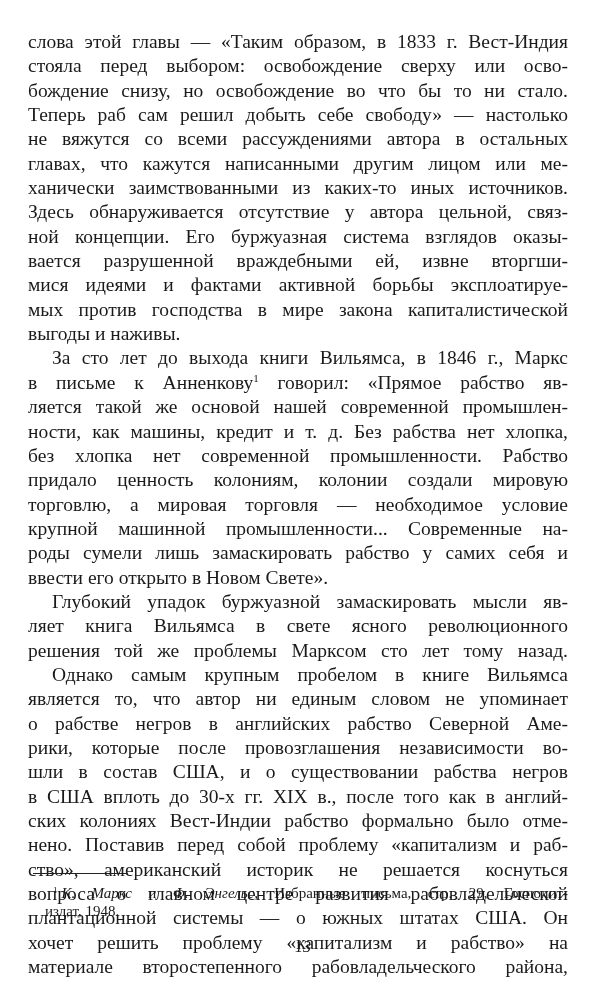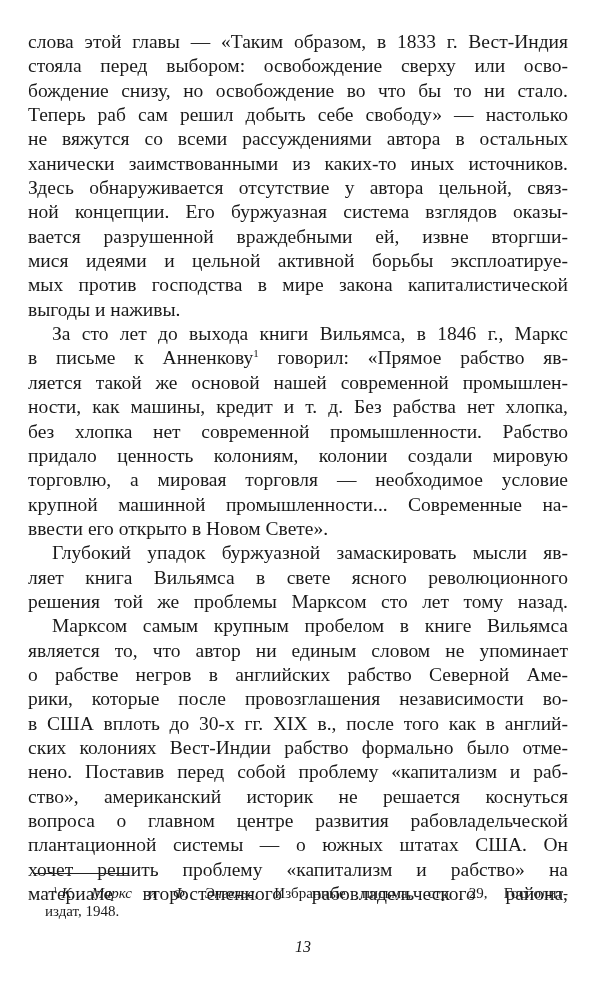--- a/index.html
+++ b/index.html
@@ -95,43 +95,46 @@
 </head>
 <body>
 
 <div class="page">
   <div class="body-text" id="body-text">
       <div class="line">слова этой главы — «Таким образом, в 1833 г. Вест-Индия</div>
       <div class="line">стояла перед выбором: освобождение сверху или осво-</div>
       <div class="line">бождение снизу, но освобождение во что бы то ни стало.</div>
       <div class="line">Теперь раб сам решил добыть себе свободу» — настолько</div>
       <div class="line">не вяжутся со всеми рассуждениями автора в остальных</div>
+      <div class="line">главах, что кажутся написанными другим лицом или ме-</div>
       <div class="line">ханически заимствованными из каких-то иных источников.</div>
       <div class="line">Здесь обнаруживается отсутствие у автора цельной, связ-</div>
       <div class="line">ной концепции. Его буржуазная система взглядов оказы-</div>
       <div class="line">вается разрушенной враждебными ей, извне вторгши-</div>
-      <div class="line">мися идеями и цельной активной борьбы эксплоатируе-</div>
+      <div class="line">мися идеями и фактами активной борьбы эксплоатируе-</div>
       <div class="line">мых против господства в мире закона капиталистической</div>
       <div class="line last">выгоды и наживы.</div>
       <div class="line indent">За сто лет до выхода книги Вильямса, в 1846 г., Маркс</div>
       <div class="line"><span>в письме к Анненкову</span><sup>1</sup><span> говорил: «Прямое рабство яв-</span></div>
       <div class="line">ляется такой же основой нашей современной промышлен-</div>
       <div class="line">ности, как машины, кредит и т. д. Без рабства нет хлопка,</div>
       <div class="line">без хлопка нет современной промышленности. Рабство</div>
       <div class="line">придало ценность колониям, колонии создали мировую</div>
       <div class="line">торговлю, а мировая торговля — необходимое условие</div>
       <div class="line">крупной машинной промышленности... Современные на-</div>
+      <div class="line">роды сумели лишь замаскировать рабство у самих себя и</div>
       <div class="line last">ввести его открыто в Новом Свете».</div>
       <div class="line indent">Глубокий упадок буржуазной замаскировать мысли яв-</div>
       <div class="line">ляет книга Вильямса в свете ясного революционного</div>
       <div class="line">решения той же проблемы Марксом сто лет тому назад.</div>
-      <div class="line indent">Марксом самым крупным пробелом в книге Вильямса</div>
+      <div class="line indent">Однако самым крупным пробелом в книге Вильямса</div>
       <div class="line">является то, что автор ни единым словом не упоминает</div>
       <div class="line">о рабстве негров в английских рабство Северной Аме-</div>
       <div class="line">рики, которые после провозглашения независимости во-</div>
+      <div class="line">шли в состав США, и о существовании рабства негров</div>
       <div class="line">в США вплоть до 30-х гг. XIX в., после того как в англий-</div>
       <div class="line">ских колониях Вест-Индии рабство формально было отме-</div>
       <div class="line">нено. Поставив перед собой проблему «капитализм и раб-</div>
       <div class="line">ство», американский историк не решается коснуться</div>
       <div class="line">вопроса о главном центре развития рабовладельческой</div>
       <div class="line">плантационной системы — о южных штатах США. Он</div>
       <div class="line">хочет решить проблему «капитализм и рабство» на</div>
       <div class="line">материале второстепенного рабовладельческого района,</div>
     </div>
 

